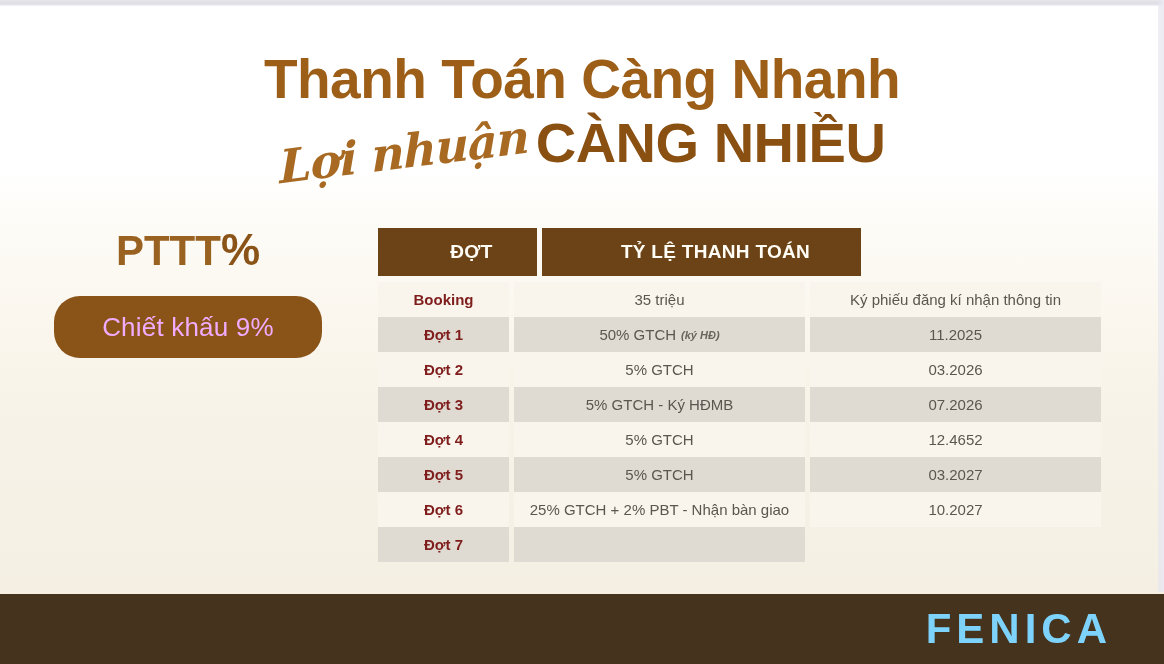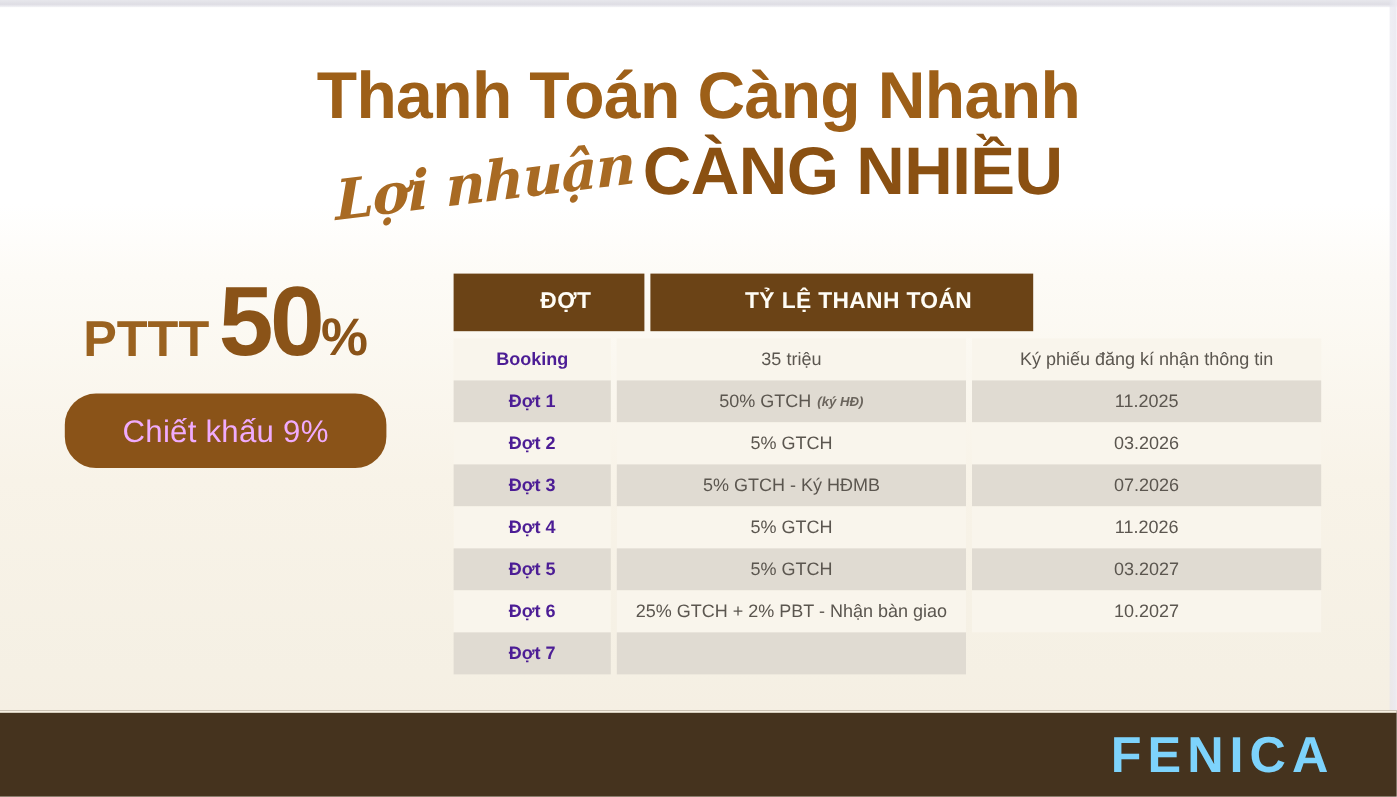--- a/index.html
+++ b/index.html
@@ -185,21 +185,21 @@
     display: flex;
     align-items: center;
     justify-content: center;
     font-size: 15px;
     color: #5b564f;
     white-space: nowrap;
     height: 35px;
   }
   .td.stage {
     font-weight: bold;
-    color: #4c1d95;
+    color: #7f1d1d;
     font-size: 15px;
     text-align: center;
   }
   .trow.shaded .td { background: #e0dbd2; }
   .trow.light  .td { background: #f9f5ec; }
   .trow.shaded .td.empty,
   .trow.light  .td.empty { }
   .note {
     font-size: 11px;
     font-style: italic;
@@ -246,21 +246,20 @@
     <div class="headline-line1">Thanh Toán Càng Nhanh</div>
     <div class="headline-line2">
       <span class="script-word">Lợi nhuận</span>
       <span class="headline-bold">CÀNG NHIỀU</span>
     </div>
   </div>
 
   <div class="promo">
     <div class="promo-row">
       <span class="promo-pttt">PTTT</span>
-      <span class="promo-num">50</span>
       <span class="promo-pct">%</span>
     </div>
     <div class="promo-pill">Chiết khấu 9%</div>
   </div>
 
   <div class="table">
     <div class="thead">
       <div class="th col-1">ĐỢT</div>
       <div class="th col-2">TỶ LỆ THANH TOÁN</div>
     </div>
@@ -292,21 +291,21 @@
           <div class="td col-2">
             <span>5% GTCH - Ký HĐMB</span>
           </div>
           <div class="td col-3">07.2026</div>
         </div>
         <div class="trow light">
           <div class="td stage col-1">Đợt 4</div>
           <div class="td col-2">
             <span>5% GTCH</span>
           </div>
-          <div class="td col-3">11.2026</div>
+          <div class="td col-3">12.4652</div>
         </div>
         <div class="trow shaded">
           <div class="td stage col-1">Đợt 5</div>
           <div class="td col-2">
             <span>5% GTCH</span>
           </div>
           <div class="td col-3">03.2027</div>
         </div>
         <div class="trow light">
           <div class="td stage col-1">Đợt 6</div>

